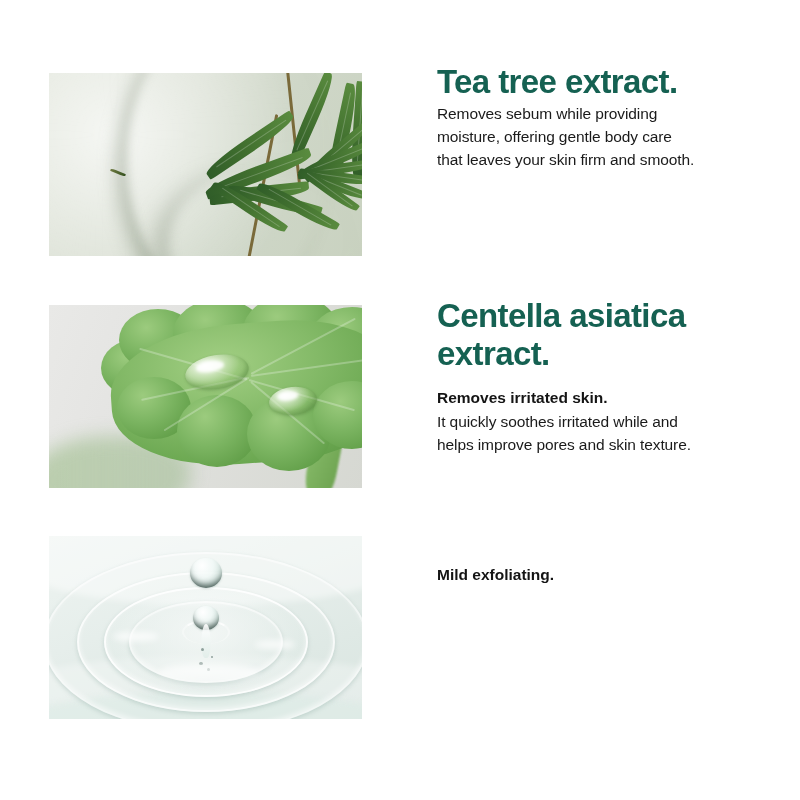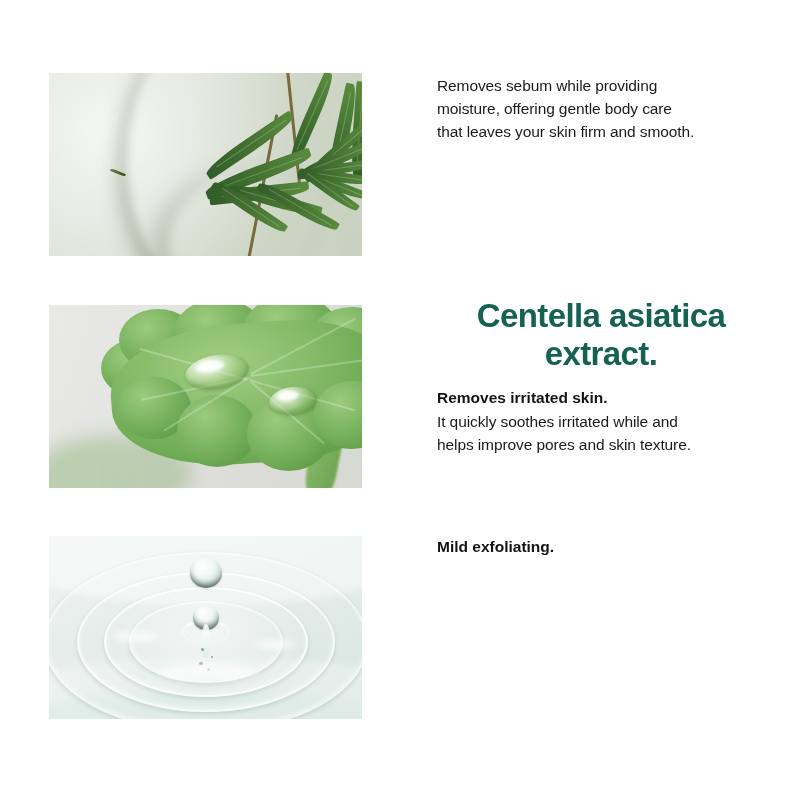--- a/index.html
+++ b/index.html
@@ -52,33 +52,33 @@
   .heading {
     color: #156152;
     font-size: 33px;
     font-weight: bold;
     line-height: 38px;
     letter-spacing: -0.6px;
     margin: 0;
     white-space: pre-line;
   }
   .row-1 .heading { margin-top: -10px; }
-  .row-2 .heading { margin-top: -8px; text-align: center; }
+  .row-2 .heading { margin-top: -8px; }
   .row-3 .heading { margin-top: -6px; }
 
   .subtitle {
     color: #141414;
     font-size: 15.5px;
     font-weight: bold;
     line-height: 22px;
     margin: 0;
   }
   .row-1 .subtitle { margin-top: 12px; }
   .row-2 .subtitle { margin-top: 14px; }
-  .row-3 .subtitle { margin-top: 0; }
+  .row-3 .subtitle { margin-top: 28px; }
 
   .body-text {
     color: #1a1a1a;
     font-size: 15.5px;
     font-weight: normal;
     line-height: 23px;
     margin: 1px 0 0 0;
     white-space: pre-line;
     letter-spacing: -0.1px;
   }
@@ -328,20 +328,21 @@
 
         <div class="leaf" style="left:176px; top:134px; width:96px;  height:13px; transform:rotate(16deg);"></div>
         <div class="leaf" style="left:150px; top:152px; width:86px;  height:12px; transform:rotate(34deg);"></div>
         <div class="leaf" style="left:198px; top:150px; width:90px;  height:12px; transform:rotate(30deg);"></div>
 
         <div class="leaf-speck" style="left:61px; top:98px;"></div>
       </div>
     </div>
 
     <div class="textcol">
+      <div class="heading">Tea tree extract.</div>
       <div class="body-text">Removes sebum while providing
 moisture, offering gentle body care
 that leaves your skin firm and smooth.</div>
     </div>
   </div>
 
   <div class="row row-2">
 
     <div class="photo">
       <div class="cen-bg"></div>

